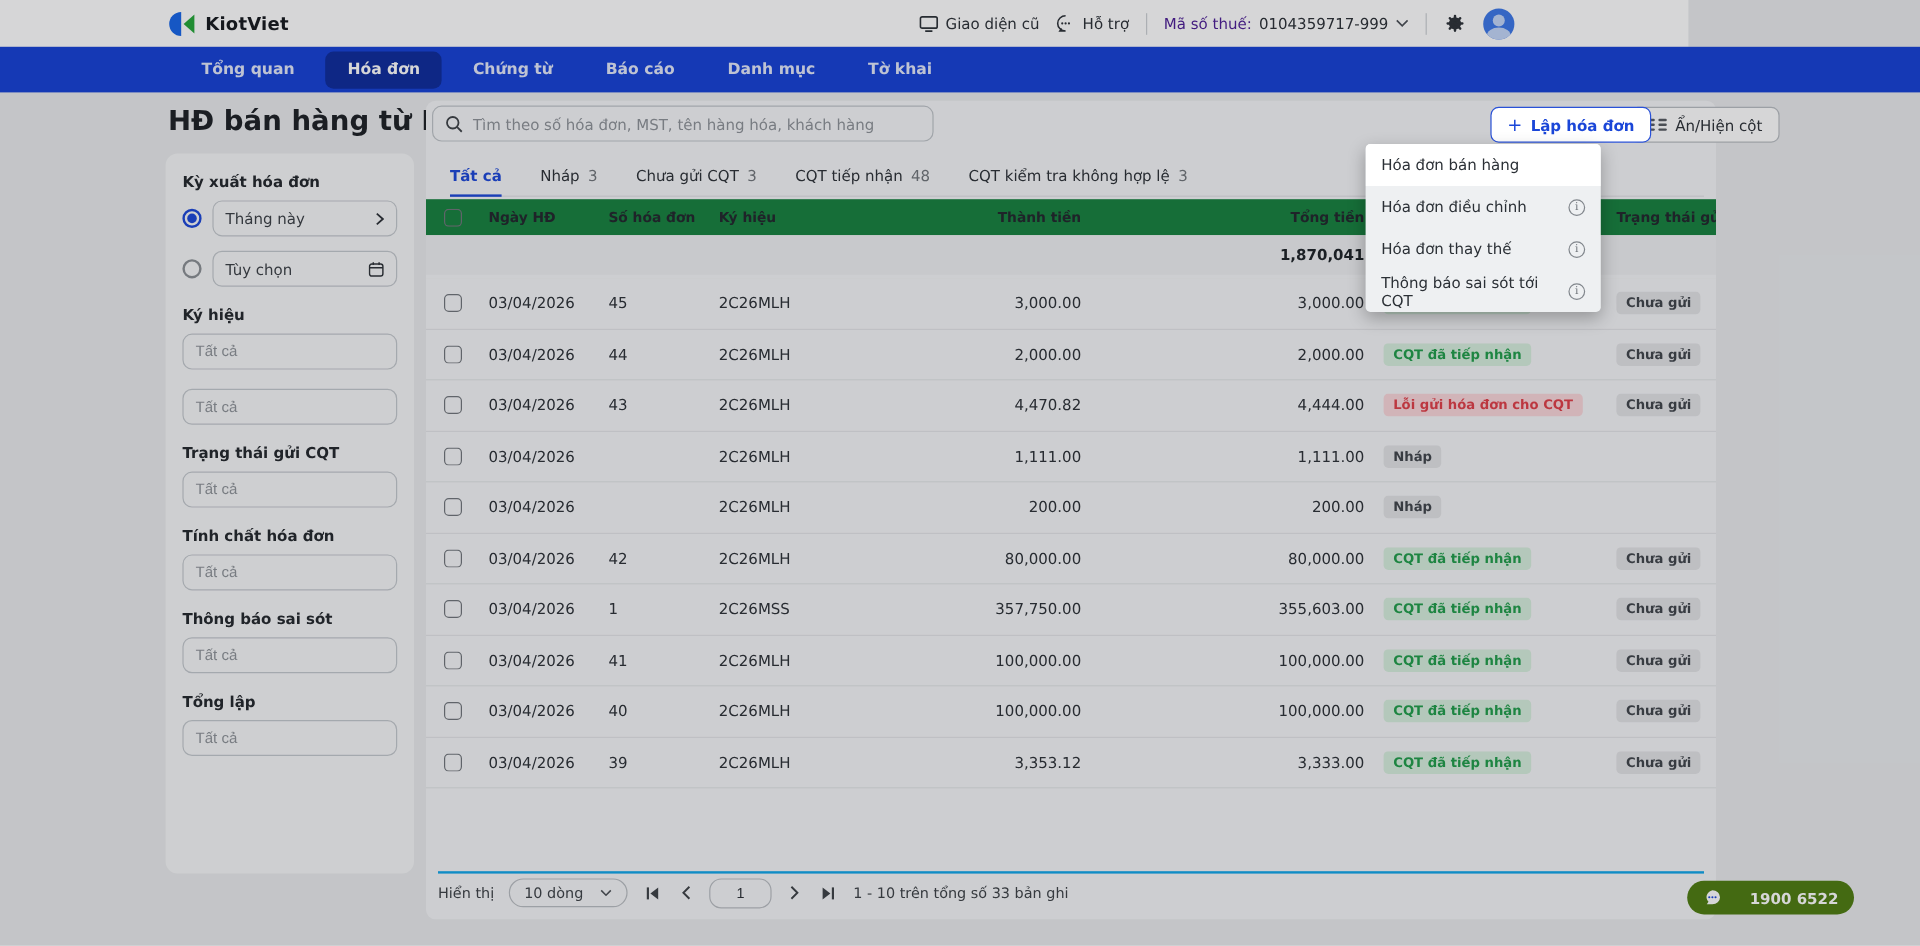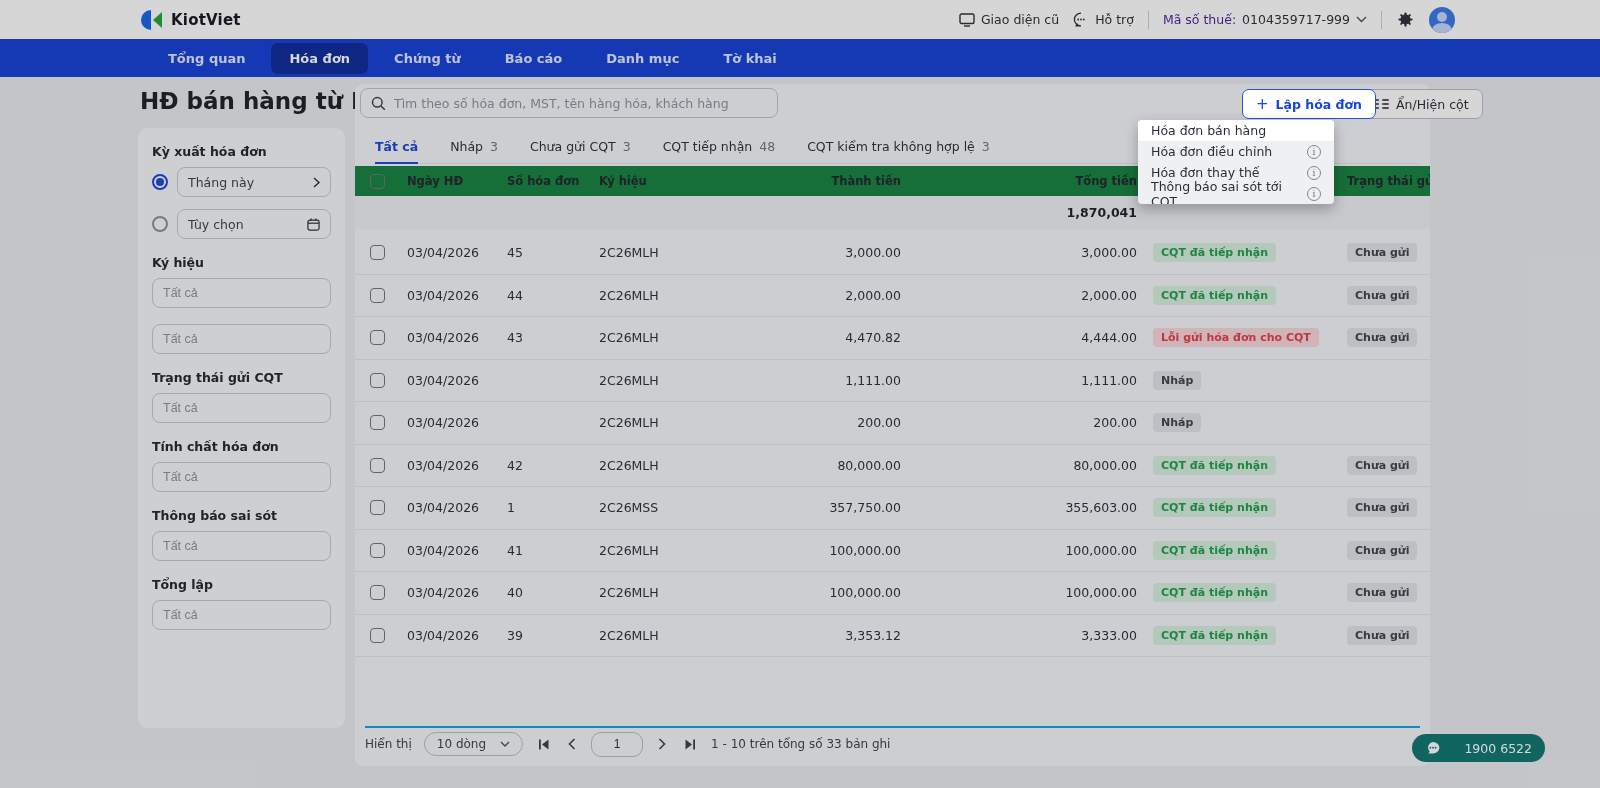--- a/index.html
+++ b/index.html
@@ -1,20 +1,20 @@
 <!DOCTYPE html>
 <html><head>
 <meta charset="utf-8">
 <style>
   * { margin:0; padding:0; box-sizing:border-box; }
   html,body { width:1600px; height:788px; overflow:hidden;
     font-family:"DejaVu Sans","Liberation Sans",sans-serif; background:#e9ebed; color:#25292e; }
 
   
-  .topbar { position:absolute; left:0; top:0; width:1600px; height:39px; background:#fff;
+  .topbar { position:absolute; left:0; top:0; width:1407px; height:39px; background:#fff;
     display:flex; align-items:center; padding:0 145px 0 140px; }
   .logo { display:flex; align-items:center; gap:7px; }
   .logo-text { font-size:15px; font-weight:bold; color:#14181d; letter-spacing:.2px; }
   .topbar-right { margin-left:auto; display:flex; align-items:center; gap:14px; font-size:12.5px; color:#2b3036; }
   .topbar-item { display:flex; align-items:center; gap:6px; cursor:pointer; }
   .tb-divider { width:1px; height:18px; background:#ccd0d4; }
   .tax { display:flex; align-items:center; gap:6px; }
   .tax-label { color:#4c1d95; }
   .avatar { width:26px; height:26px; border-radius:50%; background:#3b77e8; position:relative; overflow:hidden; }
   .avatar::before { content:""; position:absolute; left:8px; top:5px; width:10px; height:10px; border-radius:50%; background:#c3d6f8; }
@@ -94,28 +94,28 @@
   
   .pager { position:absolute; left:10px; right:10px; bottom:6px; height:34px; display:flex; align-items:center;
     gap:12px; font-size:12px; color:#3c4146; border-top:2px solid #0ea5e9; }
   .psize { display:flex; align-items:center; gap:14px; border:1px solid #b9bdc2; border-radius:15px;
     padding:4px 12px; cursor:pointer; }
   .pg-ic { display:flex; align-items:center; cursor:pointer; margin:0 3px; }
   .page-input { width:52px; height:25px; border:1px solid #b9bdc2; border-radius:10px; text-align:center;
     font-size:12px; color:#2b3036; background:transparent; }
 
   
-  .chat-pill { position:absolute; right:55px; bottom:26px; height:28px; background:#0f766e; border-radius:15px;
-    color:#fff; font-weight:normal; font-size:12.5px; display:flex; align-items:center; gap:23px; padding:0 13px; cursor:pointer; }
+  .chat-pill { position:absolute; right:55px; bottom:26px; height:28px; background:#4d7c0f; border-radius:15px;
+    color:#fff; font-weight:bold; font-size:12.5px; display:flex; align-items:center; gap:23px; padding:0 13px; cursor:pointer; }
 
   
   .dim { position:absolute; inset:0; background:rgba(26,30,36,.18); z-index:50; pointer-events:none; }
   .menu { position:absolute; left:1138px; top:120px; width:196px; background:#eef0f2; border-radius:4px;
     box-shadow:0 5px 14px rgba(0,0,0,.28); z-index:60; overflow:hidden; }
-  .menu-item { display:flex; align-items:center; height:21px; padding:0 13px; font-size:12.5px; color:#2b3036; cursor:pointer; }
+  .menu-item { display:flex; align-items:center; height:35px; padding:0 13px; font-size:12.5px; color:#2b3036; cursor:pointer; }
   .menu-item.active { background:#fff; }
   .menu-item .ml { flex:1; }
   .info-ic { width:14px; height:14px; border:1px solid #82878d; border-radius:50%; color:#6f747a; font-size:9px;
     display:flex; align-items:center; justify-content:center; font-family:"DejaVu Serif",serif; }
 
   svg { display:block; }
 </style>
 </head>
 <body>
 

